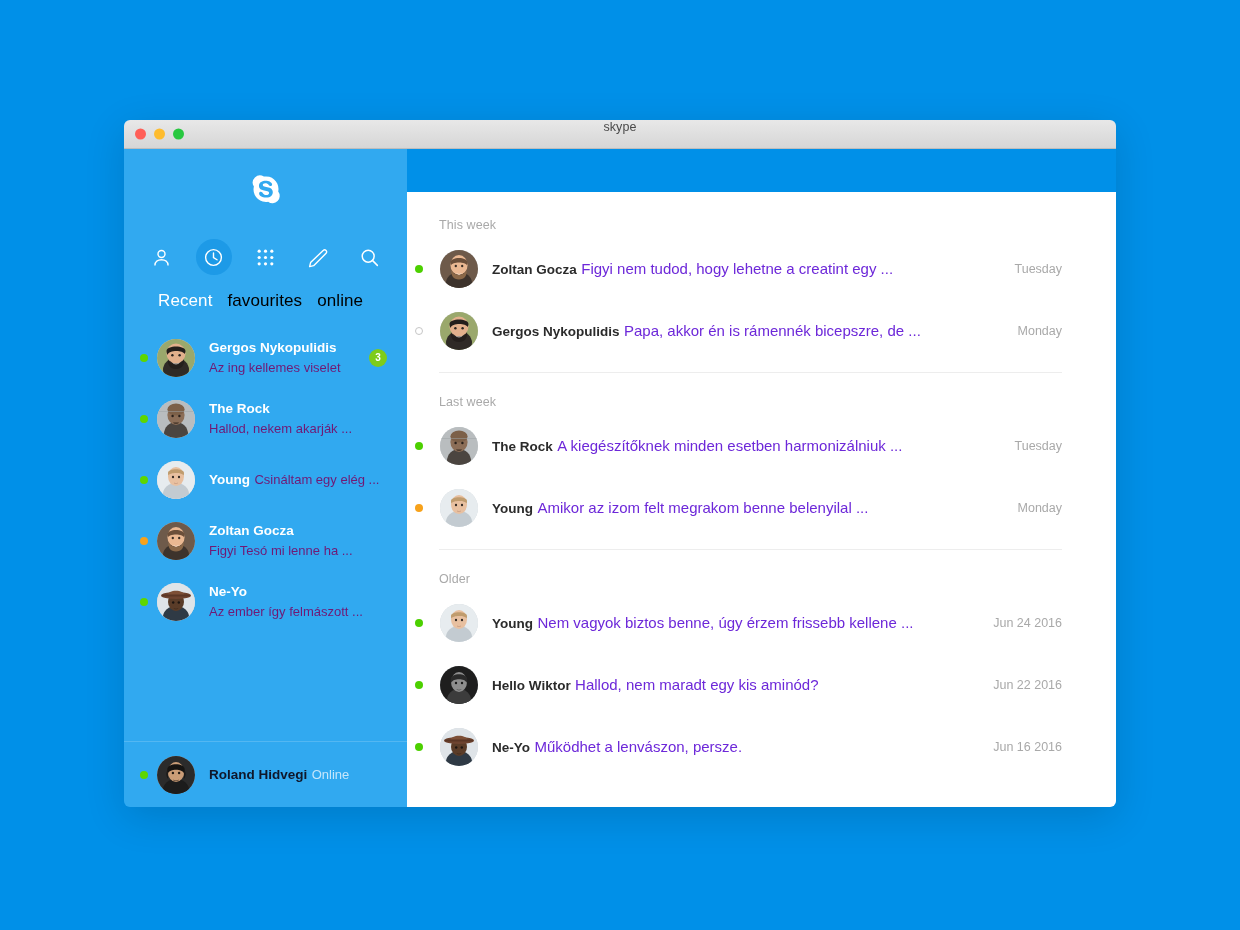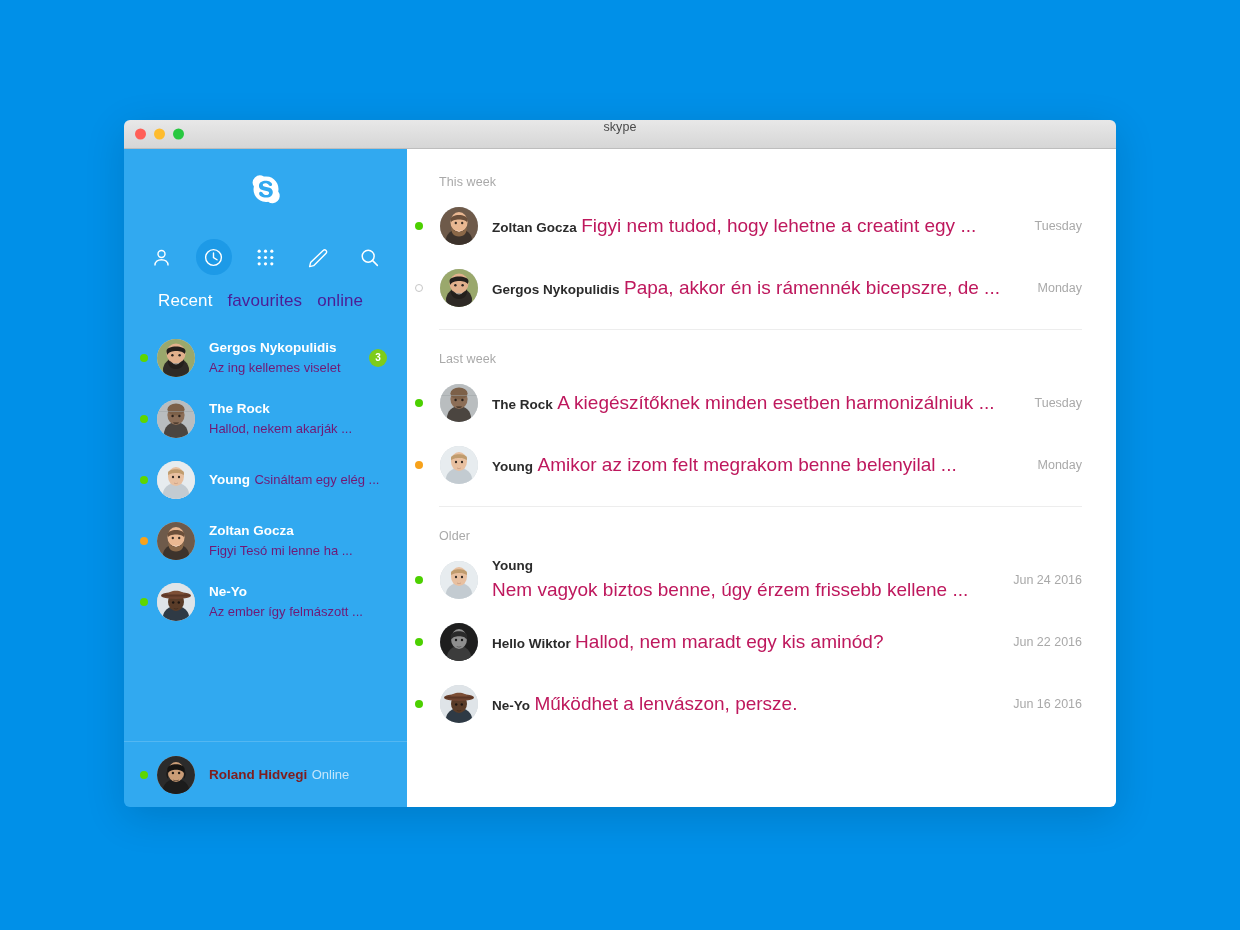--- a/index.html
+++ b/index.html
@@ -113,21 +113,21 @@
 
   .tabs {
     flex: 0 0 auto;
     padding: 6px 0 14px 34px;
     display: flex;
     align-items: baseline;
     gap: 15px;
   }
   .tab {
     font-size: 17px;
-    color: #4c1d95;
+    color: #000000;
     cursor: pointer;
     letter-spacing: 0.1px;
   }
   .tab.active {
     color: #ffffff;
   }
 
   .chatlist {
     flex: 1 1 auto;
     overflow: hidden;
@@ -205,35 +205,36 @@
     height: 66px;
     display: flex;
     align-items: center;
     padding: 0 16px;
     border-top: 1px solid rgba(255,255,255,0.17);
     cursor: pointer;
   }
   .me-name {
     font-size: 13.5px;
     font-weight: bold;
-    color: #7f1d1d;
+    color: #0f172a;
     line-height: 1.35;
   }
   .me-status {
     font-size: 13px;
     color: #c5e6fb;
     line-height: 1.4;
   }
 
   
   .main {
     flex: 1 1 auto;
     background: #ffffff;
-    padding: 0 34px 0 0;
-    overflow: hidden;
+    padding: 0 54px 0 0;
+    overflow: hidden;
+    margin-top: 43px;
   }
   .section {
     padding: 0 0 0 0;
   }
   .section-head {
     font-size: 12.5px;
     color: #a9a9a9;
     padding: 26px 0 6px 32px;
     letter-spacing: 0.1px;
   }
@@ -273,22 +274,22 @@
     min-width: 0;
   }
   .row-name {
     font-size: 13.5px;
     font-weight: bold;
     color: #2b2b2b;
     line-height: 1.4;
     white-space: nowrap;
   }
   .row-snippet {
-    font-size: 19px;
-    color: #be185d;
+    font-size: 15px;
+    color: #6d28d9;
     line-height: 1.45;
     white-space: nowrap;
     overflow: hidden;
     text-overflow: ellipsis;
   }
   .row-time {
     font-size: 12.5px;
     color: #a9a9a9;
     flex: 0 0 auto;
     margin-left: 14px;

